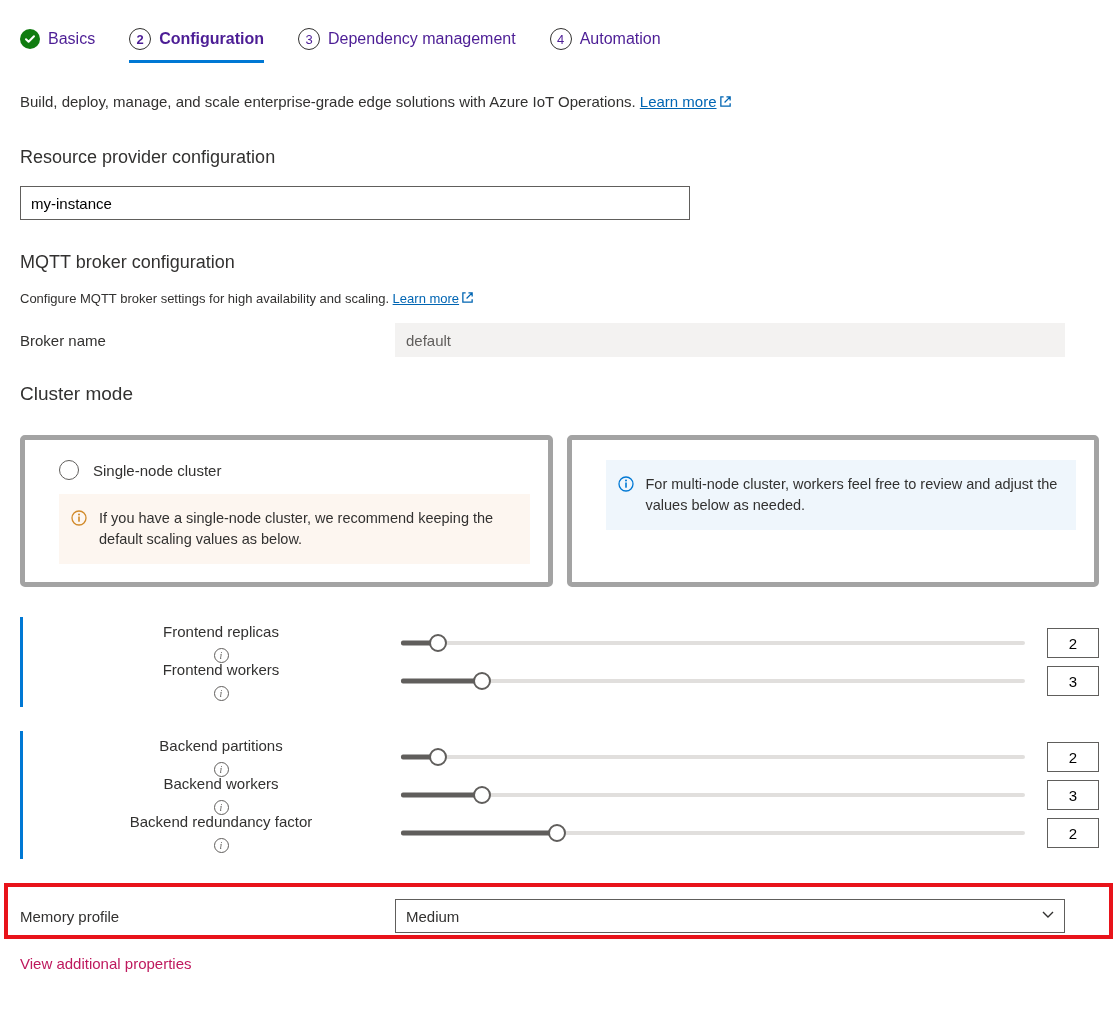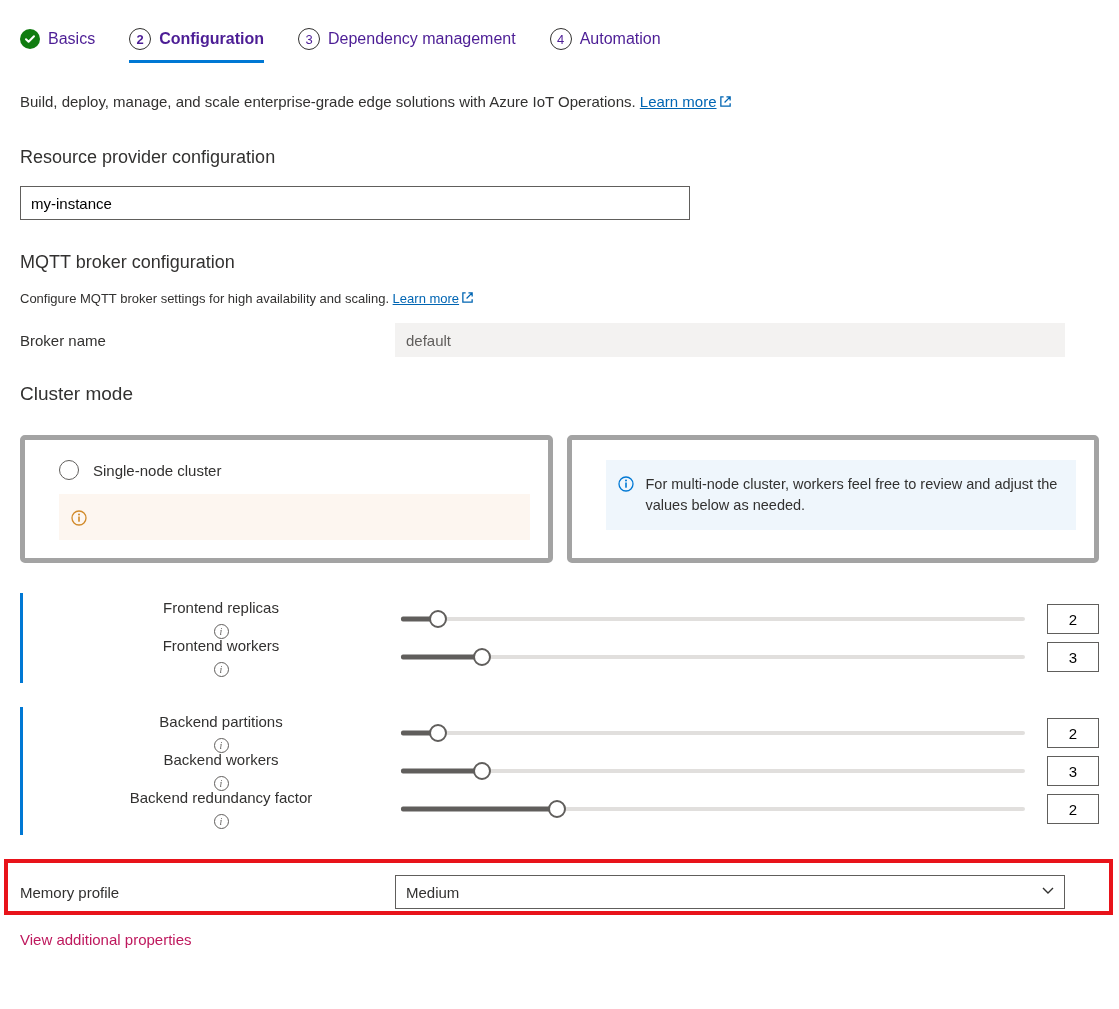--- a/index.html
+++ b/index.html
@@ -342,20 +342,21 @@
       <span class="radio-label">Single-node cluster</span>
     </div>
     <div class="infobox warn">
       <span class="info-icon warn-c">
         <svg viewBox="0 0 16 16">
             <circle cx="8" cy="8" r="7" fill="none" stroke="currentColor" stroke-width="1.3"></circle>
             <circle cx="8" cy="4.5" r="1" fill="currentColor"></circle>
             <rect x="7.2" y="6.5" width="1.6" height="5.2" fill="currentColor"></rect>
           </svg>
       </span>
+      <span>If you have a single-node cluster, we recommend keeping the default scaling values as below.</span>
     </div>
   </div>
   <div class="cluster-card">
     <div class="infobox info">
       <span class="info-icon info-c">
         <svg viewBox="0 0 16 16">
             <circle cx="8" cy="8" r="7" fill="none" stroke="currentColor" stroke-width="1.3"></circle>
             <circle cx="8" cy="4.5" r="1" fill="currentColor"></circle>
             <rect x="7.2" y="6.5" width="1.6" height="5.2" fill="currentColor"></rect>
           </svg>

